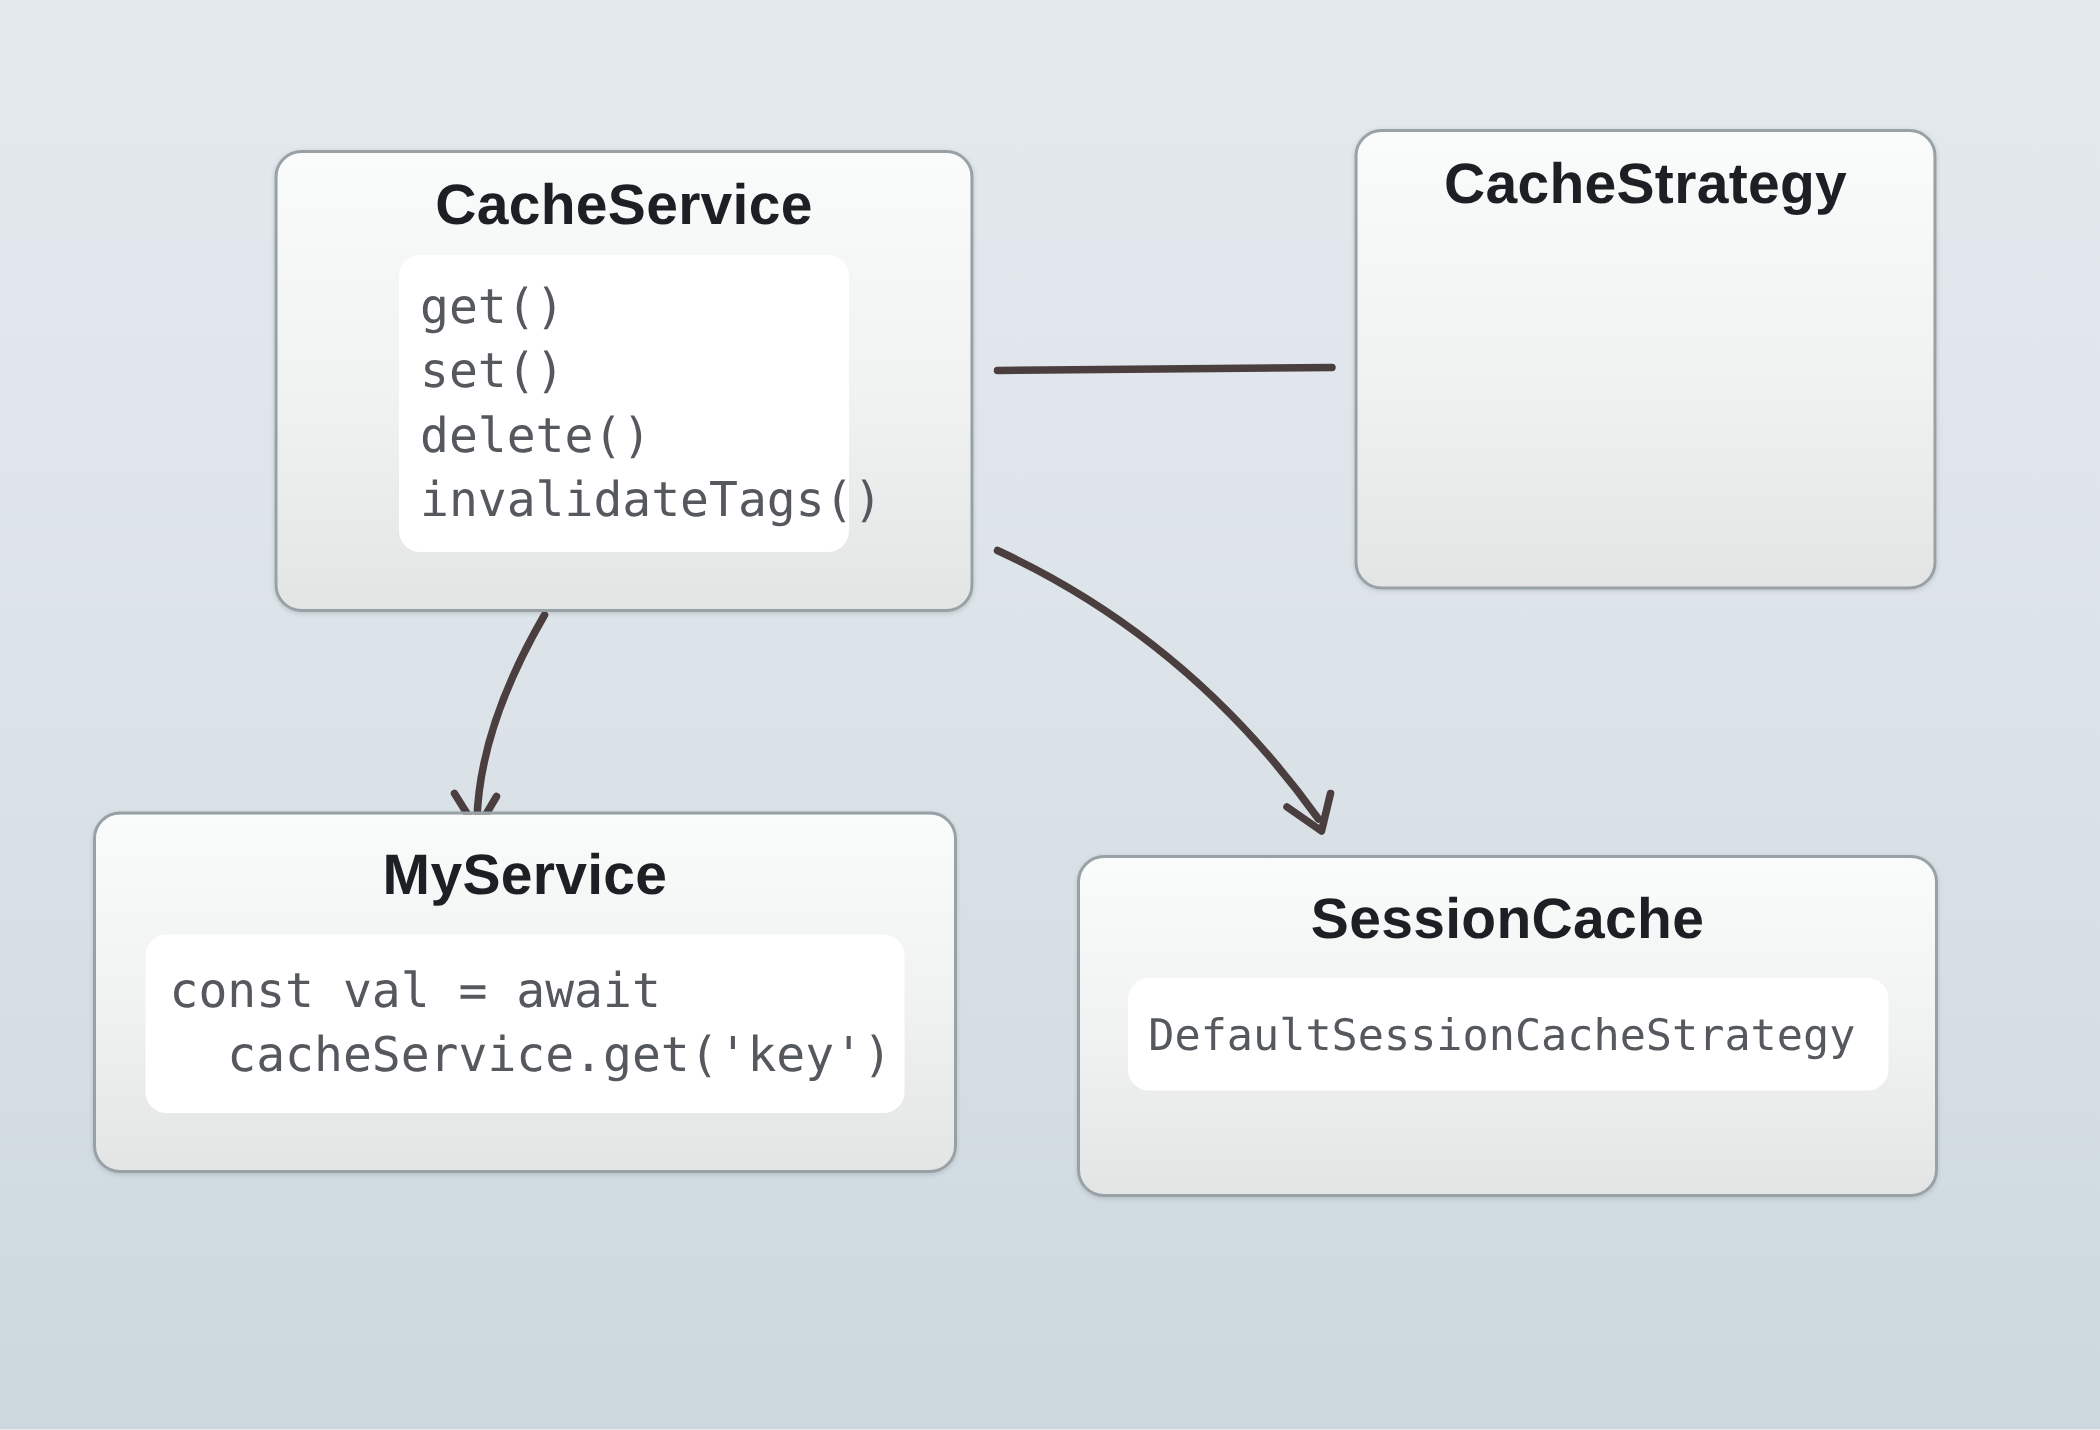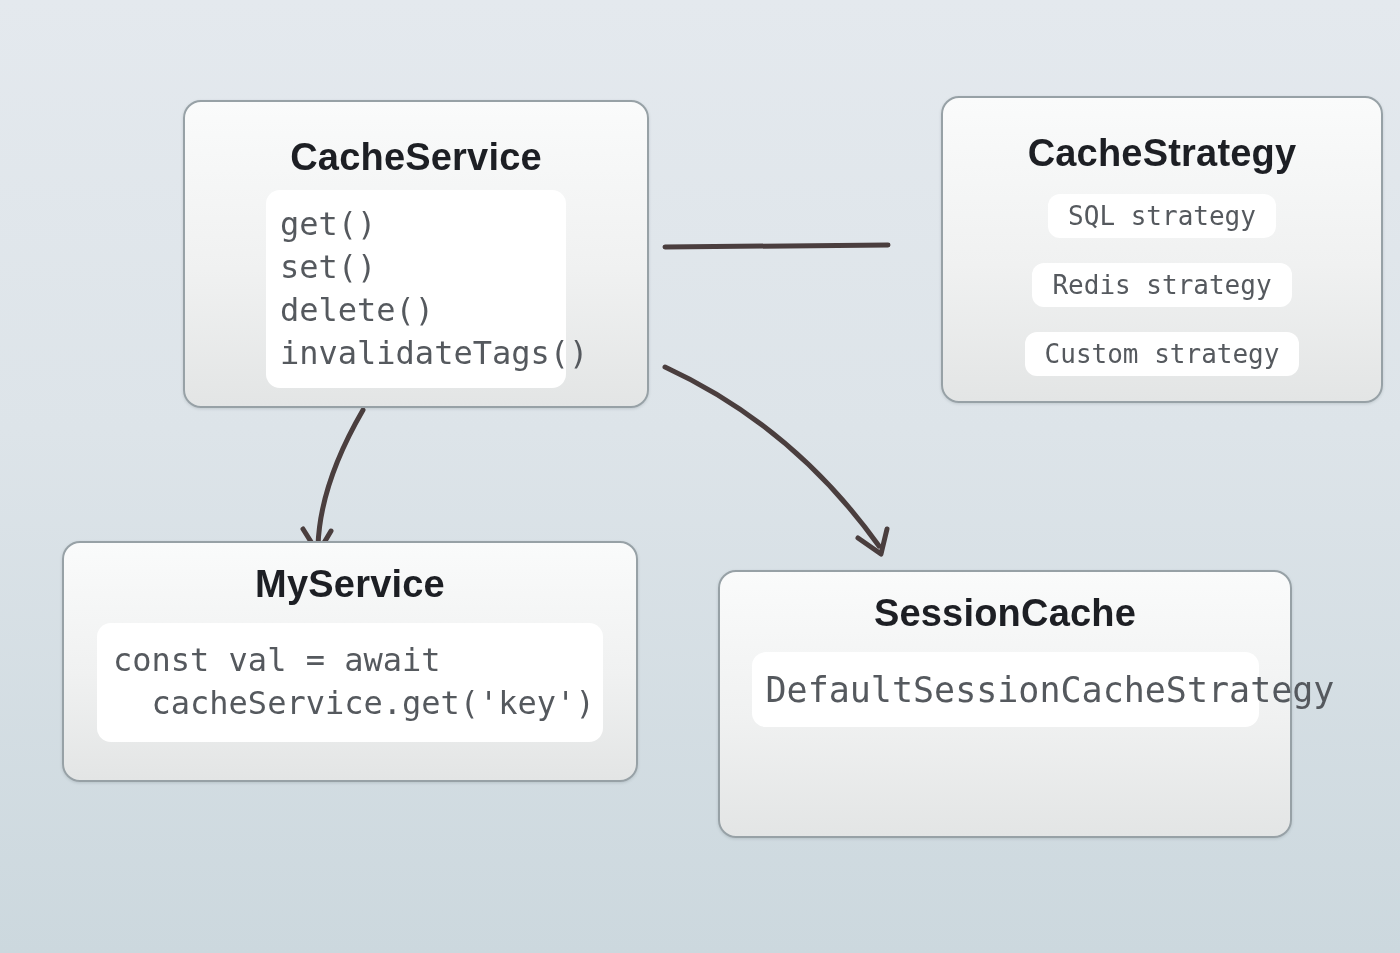--- a/index.html
+++ b/index.html
@@ -30,27 +30,27 @@
   .node {
     position: absolute;
     box-sizing: border-box;
     border: 2px solid #97a1a6;
     border-radius: 18px;
     background: linear-gradient(180deg, #fafbfb 0%, #f0f1f1 55%, #e3e5e5 100%);
     box-shadow: 0 1px 3px rgba(60, 75, 85, 0.18);
   }
 
   .node-cache-service  { left: 183px; top: 100px; width: 466px; height: 308px; }
-  .node-cache-strategy { left: 903px; top: 96px; width: 442px; height: 307px; margin-left: 38px; }
+  .node-cache-strategy { left: 903px; top: 86px; width: 388px; height: 307px; }
   .node-my-service     { left:  62px; top: 541px; width: 576px; height: 241px; }
-  .node-session-cache  { left: 718px; top: 570px; width: 574px; height: 268px; }
+  .node-session-cache  { left: 718px; top: 570px; width: 574px; height: 228px; }
 
   .node-title {
     margin: 0;
-    padding-top: 32px;
+    padding-top: 12px;
     text-align: center;
     font-size: 38px;
     line-height: 46px;
     font-weight: 700;
     color: #1d1f24;
     letter-spacing: 0.2px;
   }
   .node-my-service .node-title,
   .node-session-cache .node-title { padding-top: 18px; }
 
@@ -108,21 +108,21 @@
 
   .strategy-panel {
     width: 507px;
     height: 75px;
     margin: 16px auto 0;
     display: flex;
     align-items: center;
     padding-left: 14px;
   }
   .strategy-panel .code-line {
-    font-size: 35px;
+    font-size: 29px;
     white-space: pre;
   }
 </style>
 </head>
 <body>
 
 <div class="canvas">
 
   <svg class="edges-layer" viewBox="0 0 1400 953" xmlns="http://www.w3.org/2000/svg">
     <path class="edge" d="M 665 247 L 888 245"></path>
@@ -141,25 +141,20 @@
     <div class="code-panel methods-panel">
       <div class="code-line">get()</div>
       <div class="code-line">set()</div>
       <div class="code-line">delete()</div>
       <div class="code-line">invalidateTags()</div>
     </div>
   </div>
 
   <div class="node node-cache-strategy">
     <div class="node-title">CacheStrategy</div>
-    <div class="pill-stack">
-      <div class="pill">SQL strategy</div>
-      <div class="pill">Redis strategy</div>
-      <div class="pill">Custom strategy</div>
-    </div>
   </div>
 
   <div class="node node-my-service">
     <div class="node-title">MyService</div>
     <div class="code-panel snippet-panel">
       <div class="code-line">const val = await</div>
       <div class="code-line">  cacheService.get('key')</div>
     </div>
   </div>
 

